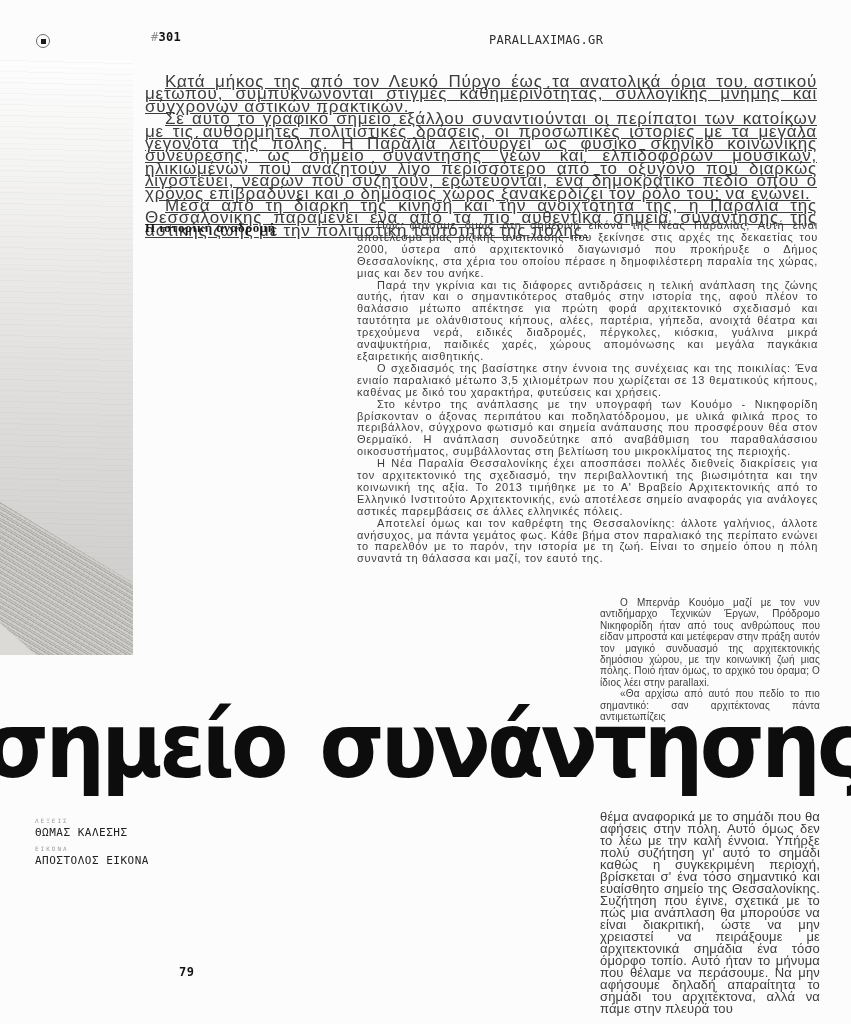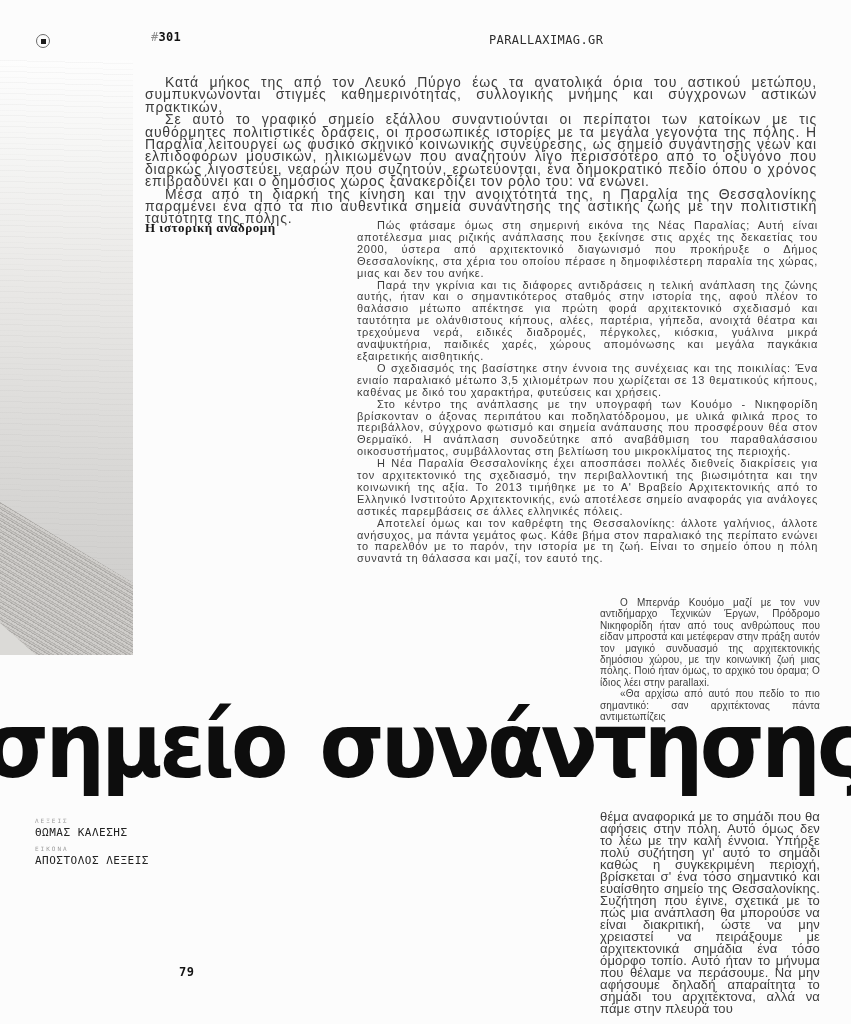--- a/index.html
+++ b/index.html
@@ -51,21 +51,21 @@
   .concrete{
     position:absolute;inset:0;
     clip-path:polygon(0 563px,36px 595px,0 595px);
     background:#dbdad7;
   }
   
   .body-text{position:absolute;text-align:justify;}
   .body-text p{margin:0;text-indent:20px;}
   .intro{
     left:145px;top:76px;width:672px;
-    font-size:14px;line-height:12.4px;letter-spacing:.8px;color:#3c3c3c;
+    font-size:17px;line-height:12.4px;letter-spacing:.8px;color:#3c3c3c;text-decoration:underline;
   }
   .section-heading{
     position:absolute;left:145px;top:220px;
     font-family:Liberation Serif, serif;
     font-size:13px;font-weight:700;color:#161616;letter-spacing:.5px;
   }
   .col-history{
     left:357px;top:220px;width:461px;
     font-size:11px;line-height:11.9px;letter-spacing:.7px;color:#3c3c3c;
   }
@@ -141,18 +141,18 @@
   <div class="headline">σημείο συνάντησης</div>
 
   <div class="body-text col-interview-bottom">
     <p>θέμα αναφορικά με το σημάδι που θα αφήσεις στην πόλη. Αυτό όμως δεν το λέω με την καλή έννοια. Υπήρξε πολύ συζήτηση γι' αυτό το σημάδι καθώς η συγκεκριμένη περιοχή, βρίσκεται σ' ένα τόσο σημαντικό και ευαίσθητο σημείο της Θεσσαλονίκης. Συζήτηση που έγινε, σχετικά με το πώς μια ανάπλαση θα μπορούσε να είναι διακριτική, ώστε να μην χρειαστεί να πειράξουμε με αρχιτεκτονικά σημάδια ένα τόσο όμορφο τοπίο. Αυτό ήταν το μήνυμα που θέλαμε να περάσουμε. Να μην αφήσουμε δηλαδή απαραίτητα το σημάδι του αρχιτέκτονα, αλλά να πάμε στην πλευρά του</p>
   </div>
 
   <div class="credits">
     <div class="credit-label">ΛΕΞΕΙΣ</div>
     <div class="credit-name">ΘΩΜΑΣ ΚΑΛΕΣΗΣ</div>
     <div class="credit-label">ΕΙΚΟΝΑ</div>
-    <div class="credit-name">ΑΠΟΣΤΟΛΟΣ ΛΕΞΕΙΣ</div>
+    <div class="credit-name">ΑΠΟΣΤΟΛΟΣ ΕΙΚΟΝΑ</div>
   </div>
 
   <div class="page-number">79</div>
 
 </div>
 
 </body></html>

